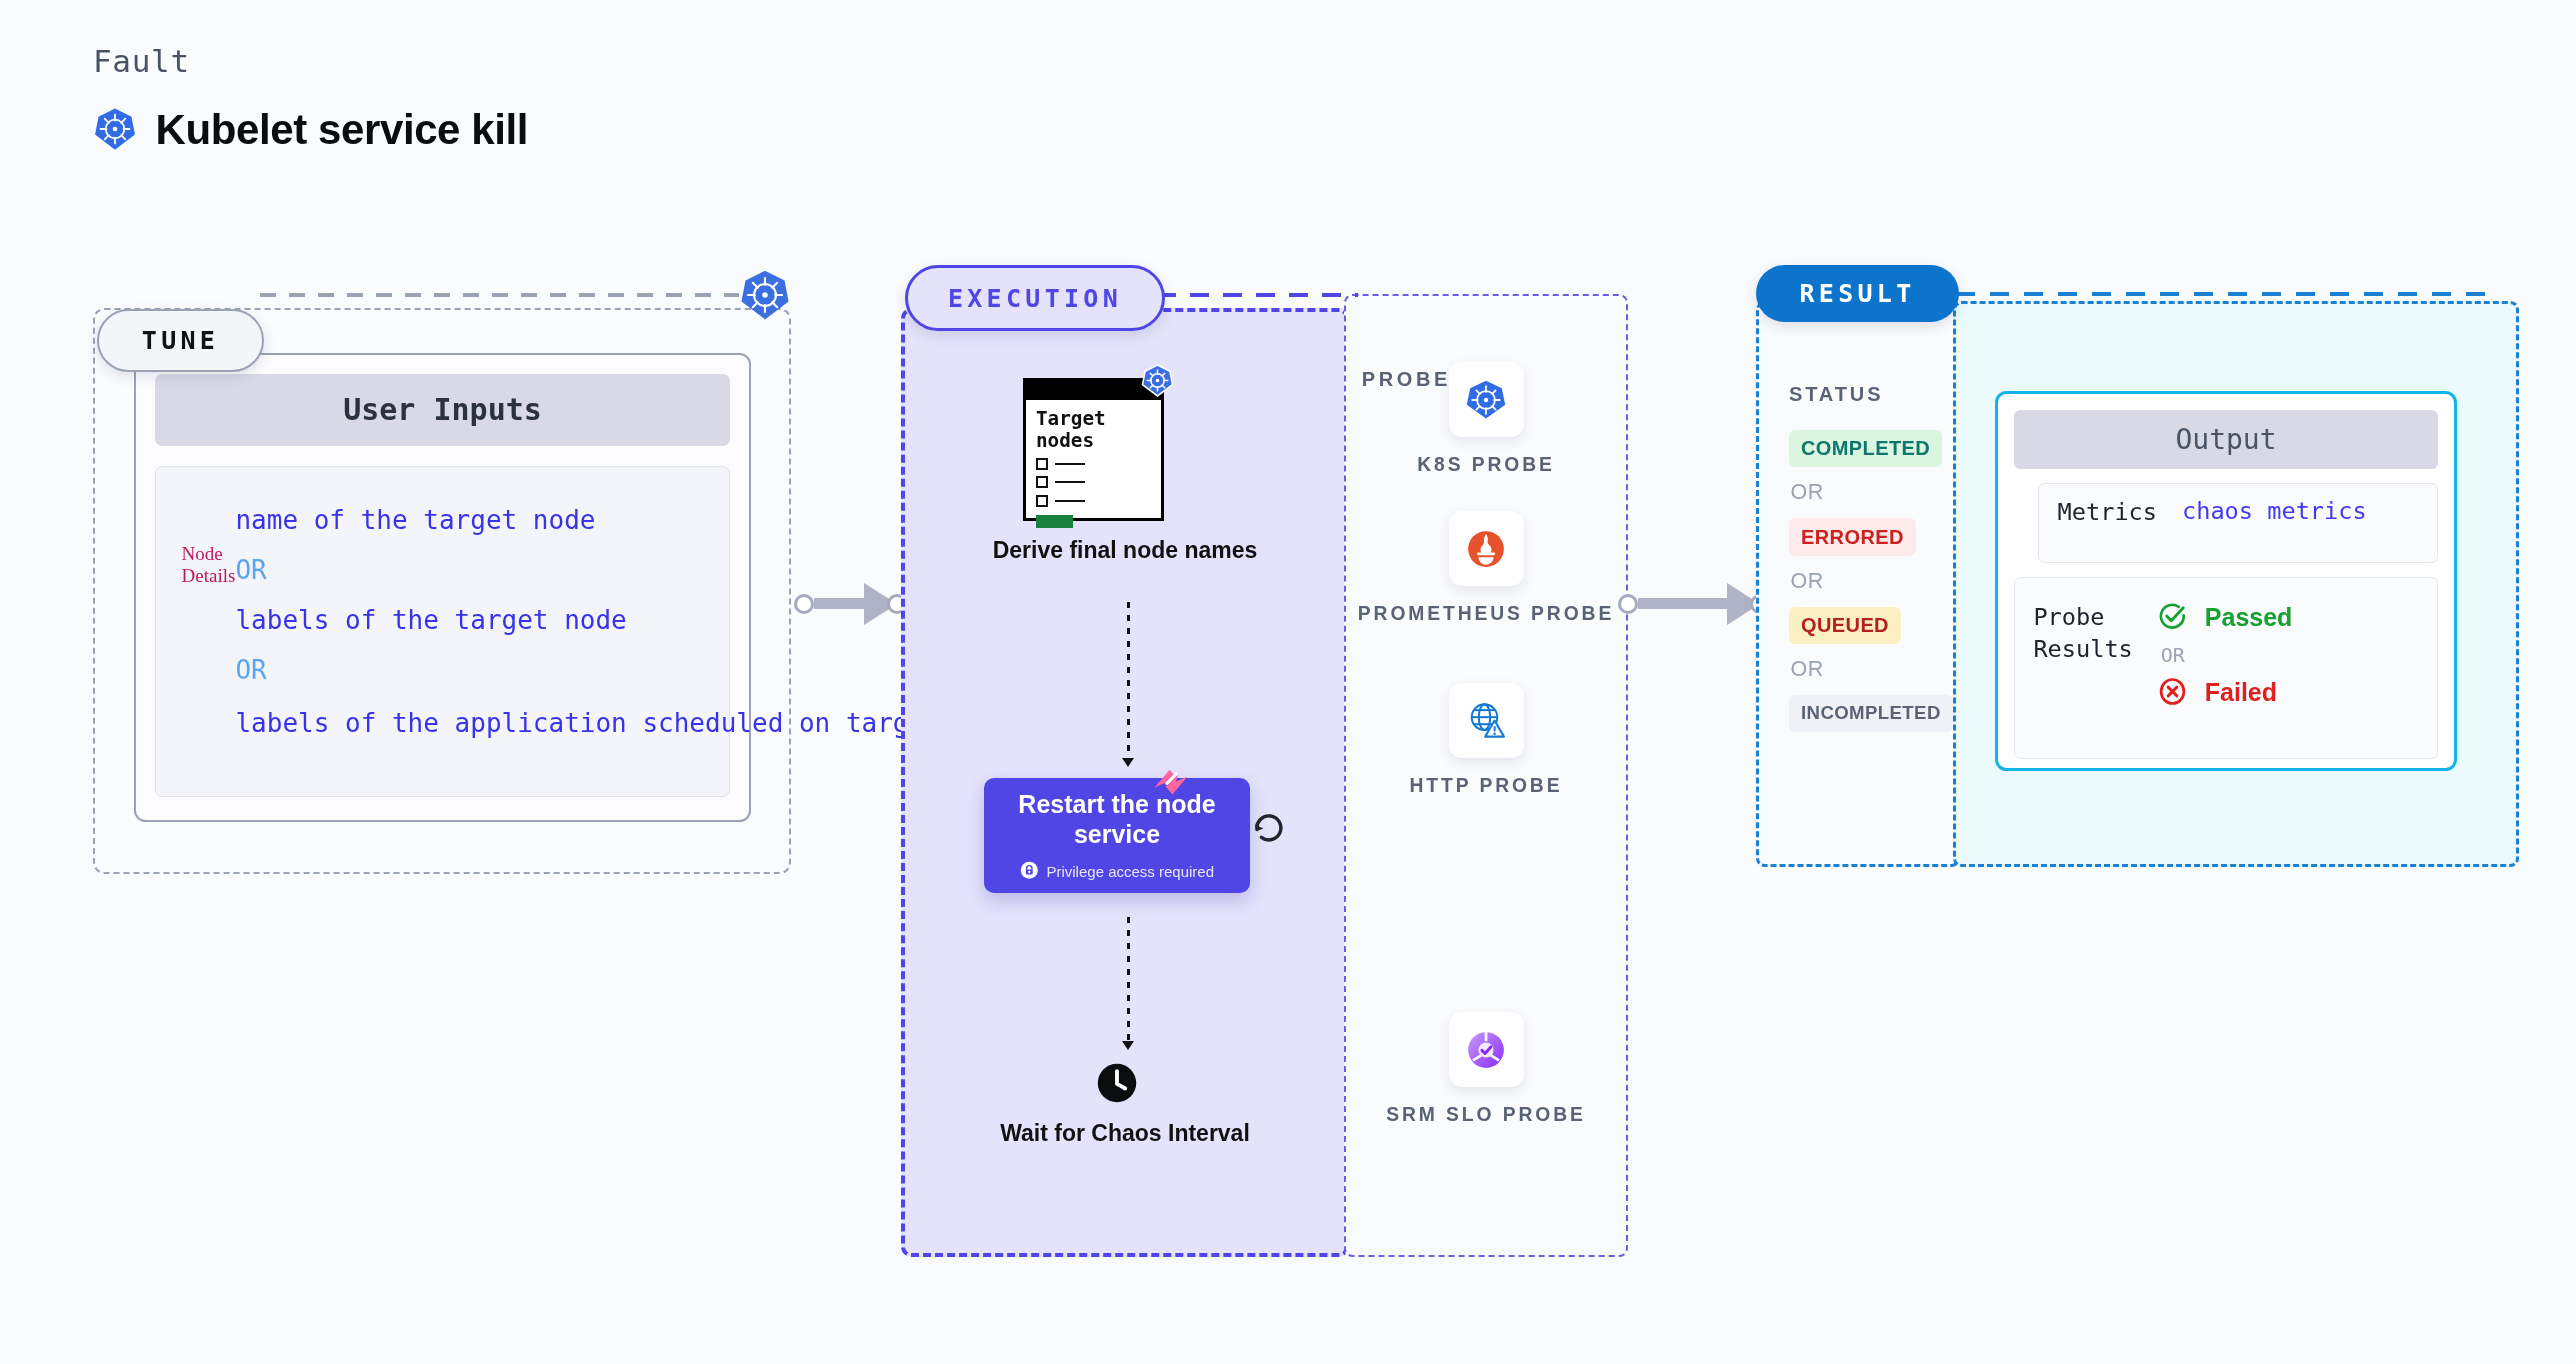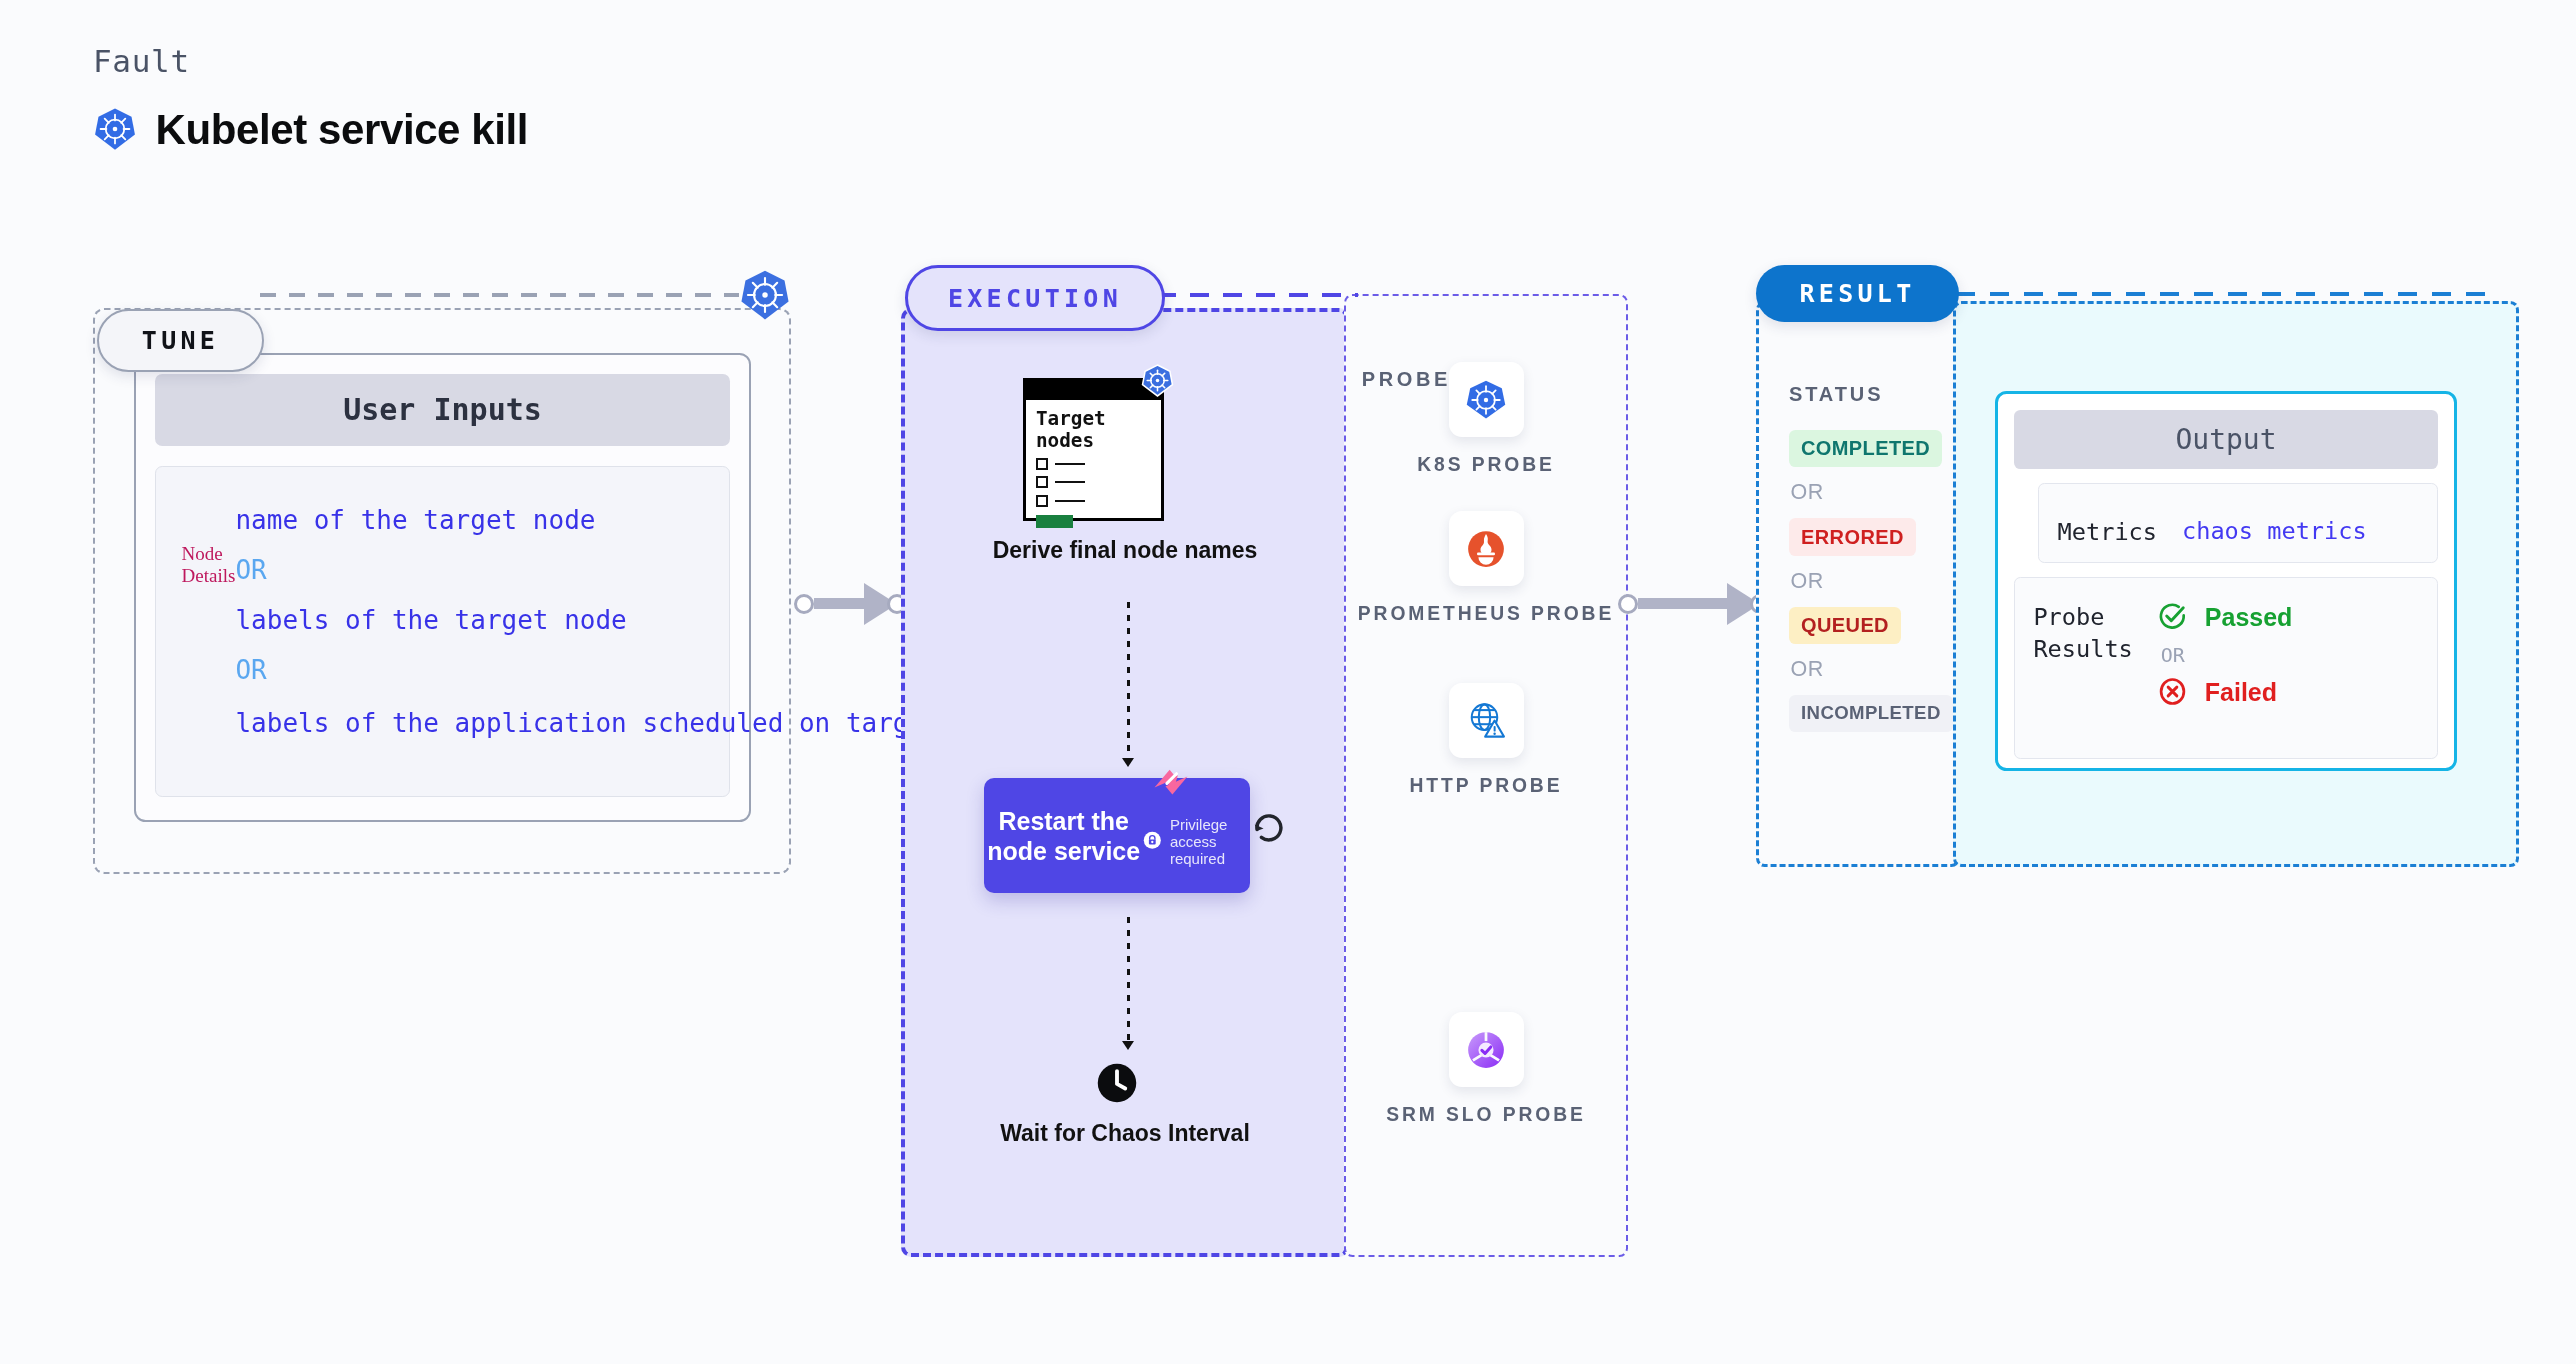--- a/index.html
+++ b/index.html
@@ -130,21 +130,21 @@
   #output-title{
     margin:15.8px 15.8px 0 15.8px;height:59px;background:#d8d9e4;border-radius:6.4px;
     display:flex;align-items:center;justify-content:center;
     font-family:"DejaVu Sans Mono","Liberation Mono",monospace;
     font-size:28px;color:#4a5366;
   }
   .out-row{
     margin:14.3px 15.8px 0 15.8px;background:#fafbfd;border:1.4px solid #e3e6ee;border-radius:6.4px;
     display:flex;align-items:flex-start;box-sizing:border-box;
   }
-  #metrics-row{height:80px;padding-top:33px;margin-left:40px;}
+  #metrics-row{height:80px;padding-top:13px;margin-left:40px;}
   #probe-results-row{height:182px;padding-top:24px;}
   .out-key{
     width:143px;padding-left:18.6px;box-sizing:border-box;
     font-family:"DejaVu Sans Mono","Liberation Mono",monospace;
     font-size:23.6px;color:#20242e;line-height:1.35;
   }
   #metrics-value{
     font-family:"DejaVu Sans Mono","Liberation Mono",monospace;
     font-size:23.6px;color:#4339f2;
   }
@@ -174,21 +174,21 @@
     font-size:23px;font-weight:700;color:#111;line-height:1.26;
   }
   .vdash{position:absolute;width:2.9px;
     background:repeating-linear-gradient(to bottom,#111 0 5.7px,transparent 5.7px 13px);}
   .arrowhead{position:absolute;width:0;height:0;
     border-left:6.4px solid transparent;border-right:6.4px solid transparent;border-top:9.3px solid #111;}
 
   #action-node{
     position:absolute;left:79px;top:466px;width:266px;height:115px;
     background:#4f46e5;border-radius:10px;box-shadow:0 7.2px 18.6px rgba(50,40,160,.22);
-    display:flex;align-items:center;justify-content:center;
+    display:flex;flex-direction:column;align-items:center;justify-content:center;
   }
   #action-title{color:#fff;font-size:25px;font-weight:700;text-align:center;line-height:1.2;}
   #action-sub{display:flex;align-items:center;gap:7.9px;margin-top:11.5px;}
   #action-sub-text{color:#e7e6fb;font-size:15px;}
   #chaos-badge{position:absolute;left:244px;top:448px;width:44px;height:44px;z-index:4;}
   #loop-icon{position:absolute;left:344px;top:494px;width:40px;height:40px;z-index:4;}
 
   #clock-icon{position:absolute;left:190px;top:749px;width:44px;height:44px;}
 
   

